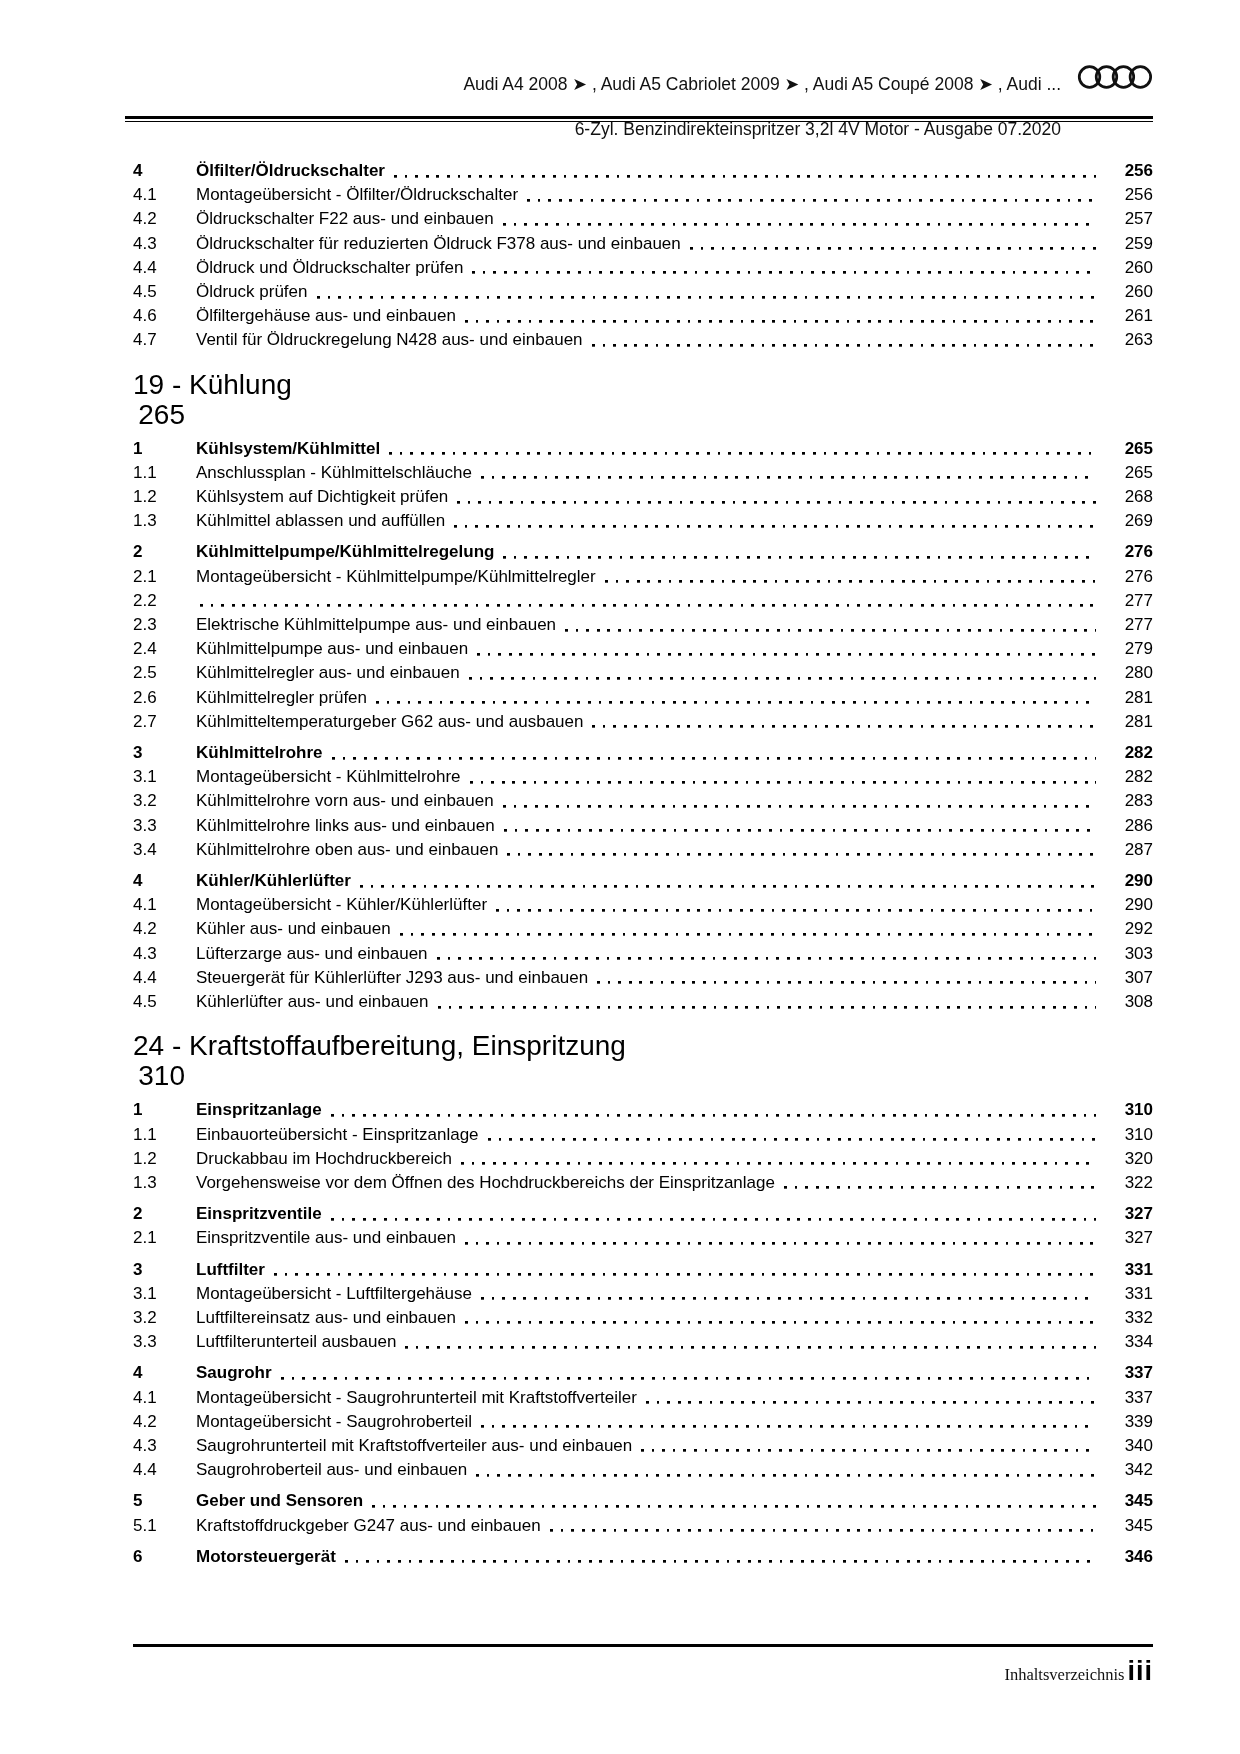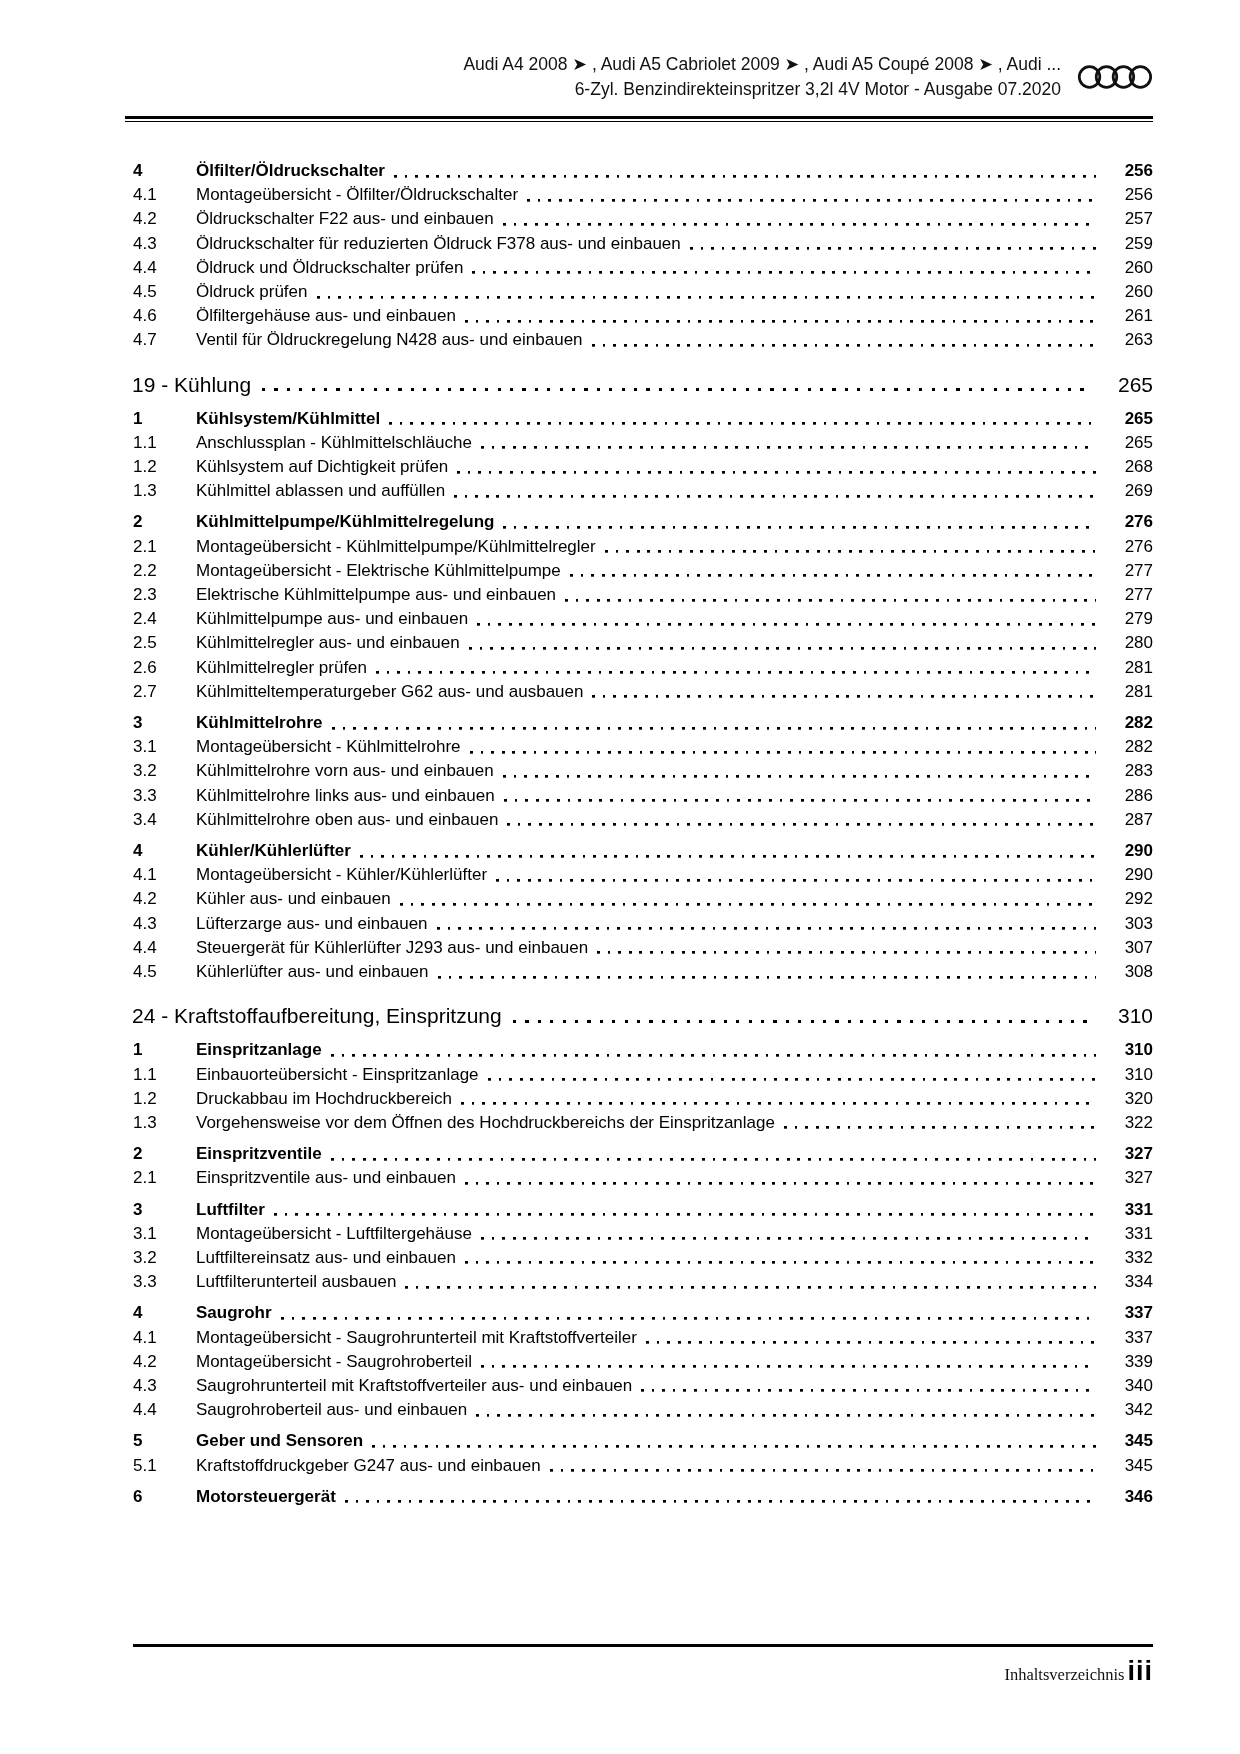--- a/index.html
+++ b/index.html
@@ -9,21 +9,21 @@
     background:#ffffff;
     font-family:"Liberation Sans","DejaVu Sans",sans-serif;
     color:#000;
     overflow:hidden;
   }
   
   .header{
     position:absolute;left:133px;top:52px;width:1020px;
     text-align:right;font-size:17.5px;line-height:25px;color:#111;
   }
-  .header-text{padding-right:92px;}
+  .header-text{padding-right:92px;margin-top:20px;}
   .audi-logo{position:absolute;right:0;top:9px;width:76px;height:32px;}
   .head-rule{
     position:absolute;left:125px;top:116px;width:1028px;height:2px;
     border-top:3px solid #000;border-bottom:1px solid #000;
   }
   
   .toc{position:absolute;left:133px;top:152px;width:1020px;}
   .row{
     display:flex;align-items:baseline;
     font-size:17px;line-height:24.2px;white-space:nowrap;
@@ -34,22 +34,23 @@
     flex:1 1 auto;min-width:14px;align-self:stretch;
     margin:0 9px 0 4px;
     background-image:repeating-linear-gradient(to right,#000 0 2.7px,transparent 2.7px 10.6px);
     background-size:100% 2.7px;background-repeat:no-repeat;
     background-position:0 calc(100% - 6px);
   }
   .row .pagenum{flex:none;min-width:48px;text-align:right;}
   .row.bold{font-weight:bold;margin-top:7px;}
   .chapter-row{
     display:flex;align-items:baseline;
-    font-size:21px;line-height:30px;white-space:nowrap;
+    font-size:28px;line-height:30px;white-space:nowrap;
     margin:17px 0 5px 0;
+    flex-direction:column;
   }
   .chapter-row .title{flex:none;padding-right:6px;margin-left:-1px;}
   .chapter-row .dots{
     flex:1 1 auto;min-width:14px;align-self:stretch;
     margin:0 9px 0 5px;
     background-image:repeating-linear-gradient(to right,#000 0 3.2px,transparent 3.2px 12.4px);
     background-size:100% 3.2px;background-repeat:no-repeat;
     background-position:0 calc(100% - 8px);
   }
   .chapter-row .pagenum{flex:none;min-width:52px;text-align:right;}
@@ -183,21 +184,20 @@
 
   <div class="row">
     <span class="num">2.1</span>
     <span class="title">Montageübersicht - Kühlmittelpumpe/Kühlmittelregler</span>
     <span class="dots"></span>
     <span class="pagenum">276</span>
   </div>
 
   <div class="row">
     <span class="num">2.2</span>
-    <span class="title">Montageübersicht - Elektrische Kühlmittelpumpe</span>
     <span class="dots"></span>
     <span class="pagenum">277</span>
   </div>
 
   <div class="row">
     <span class="num">2.3</span>
     <span class="title">Elektrische Kühlmittelpumpe aus- und einbauen</span>
     <span class="dots"></span>
     <span class="pagenum">277</span>
   </div>

